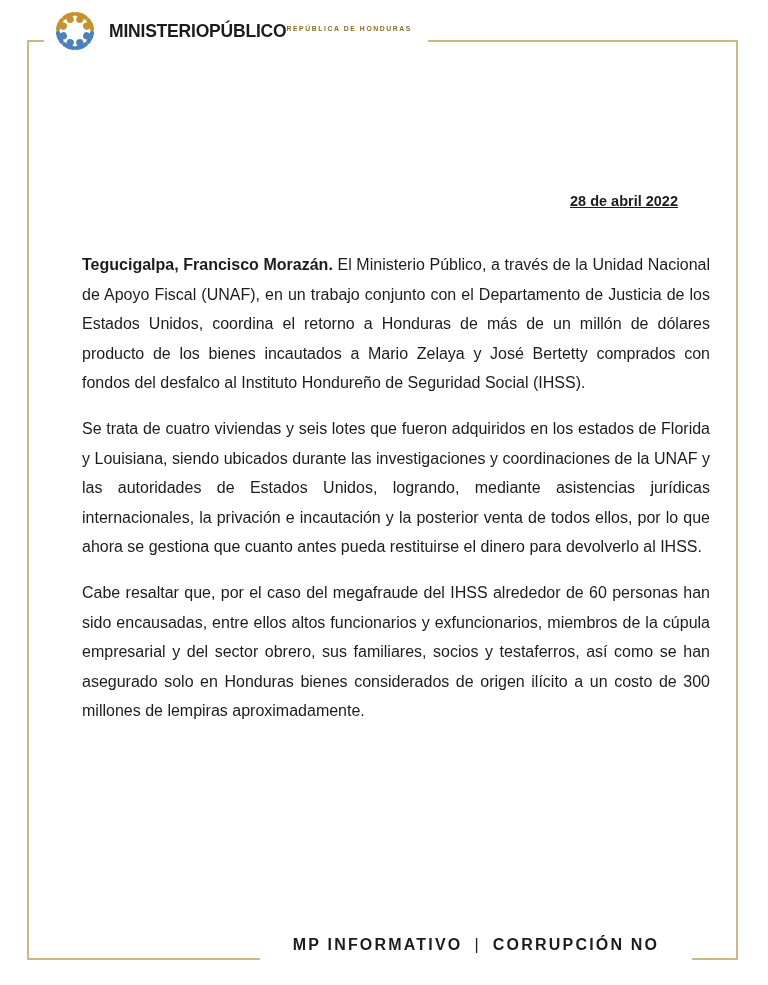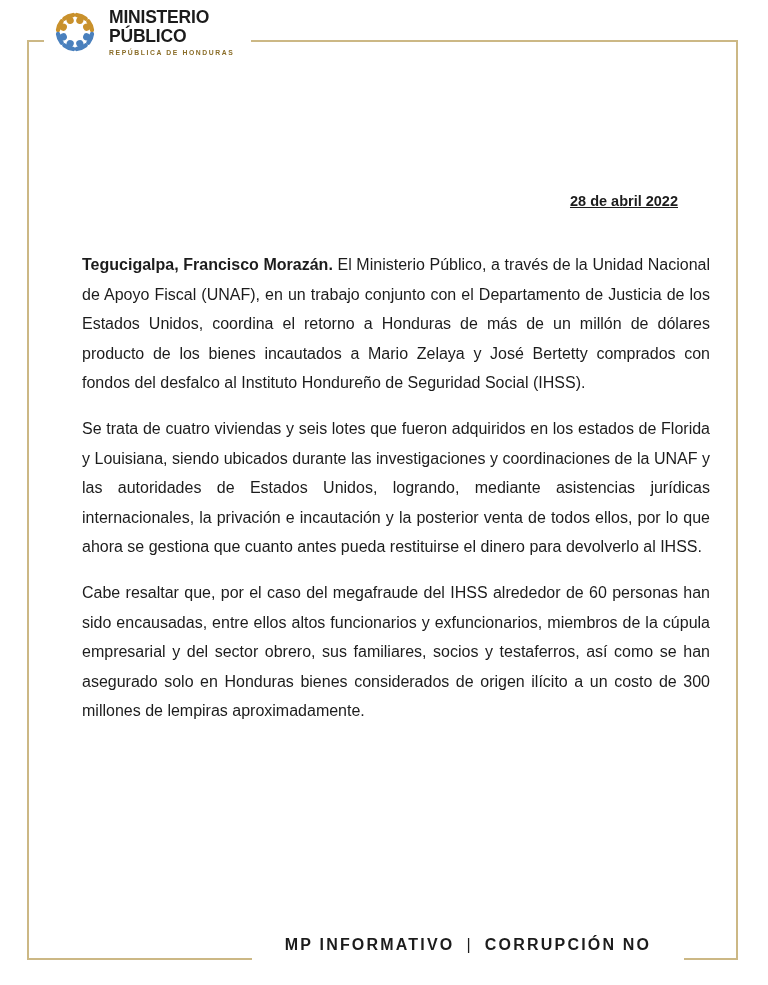--- a/index.html
+++ b/index.html
@@ -16,21 +16,21 @@
     border:2px solid var(--frame-gold,#ccb885);
     box-sizing:border-box;z-index:1;
   }
   
   .header{
     position:absolute;left:44px;top:2px;z-index:2;
     background:#fff;display:flex;align-items:center;gap:11px;
     padding:6px 16px 8px 8px;
   }
   .logo-svg{width:46px;height:46px;display:block;}
-  .org-text{display:flex;flex-direction:column;line-height:1;}
+  .org-text{display:flex;flex-direction:row;line-height:1;}
   .org-name{
     font-weight:bold;font-size:17.5px;letter-spacing:-0.2px;
     color:#1b1b1b;line-height:1.08;
   }
   .org-subtitle{
     margin-top:4px;font-size:6.8px;font-weight:bold;
     letter-spacing:1.6px;color:var(--subtitle-gold,#8a6d28);
   }
   
   .headline{
@@ -48,21 +48,21 @@
     position:absolute;left:57px;right:58px;top:250px;z-index:2;margin-left:25px;
   }
   .content p{
     margin:0 0 16px 0;
     font-size:16px;line-height:1.85;
     text-align:justify;text-justify:inter-word;
   }
   .lead{font-weight:bold;}
   
   .footer-text{
-    position:absolute;left:252px;top:934px;width:432px;z-index:2;
+    position:absolute;left:260px;top:934px;width:432px;z-index:2;
     background:#fff;text-align:center;
     font-weight:bold;font-size:16px;letter-spacing:2.2px;
     padding:2px 0 6px 0;white-space:nowrap;
   }
   .footer-sep{margin:0 12px;font-weight:normal;}
 </style>
 </head>
 <body>
 
 <div class="page">

